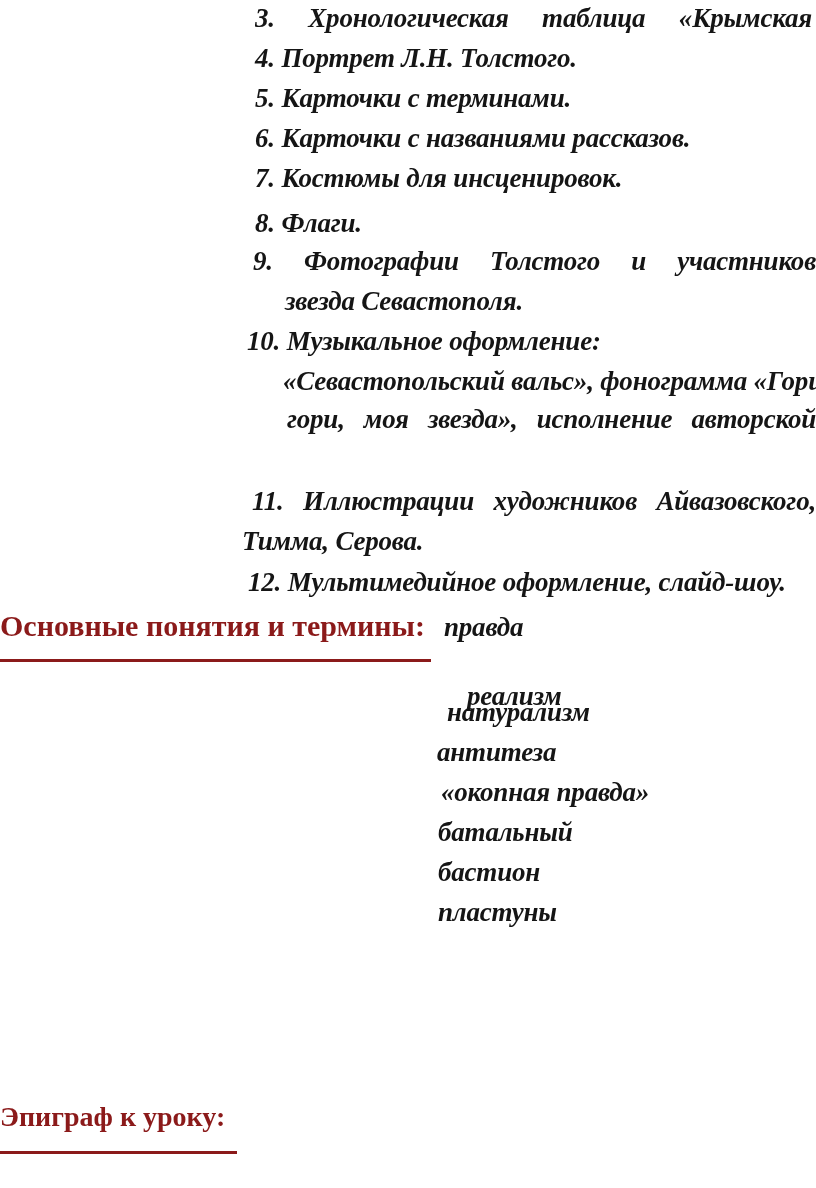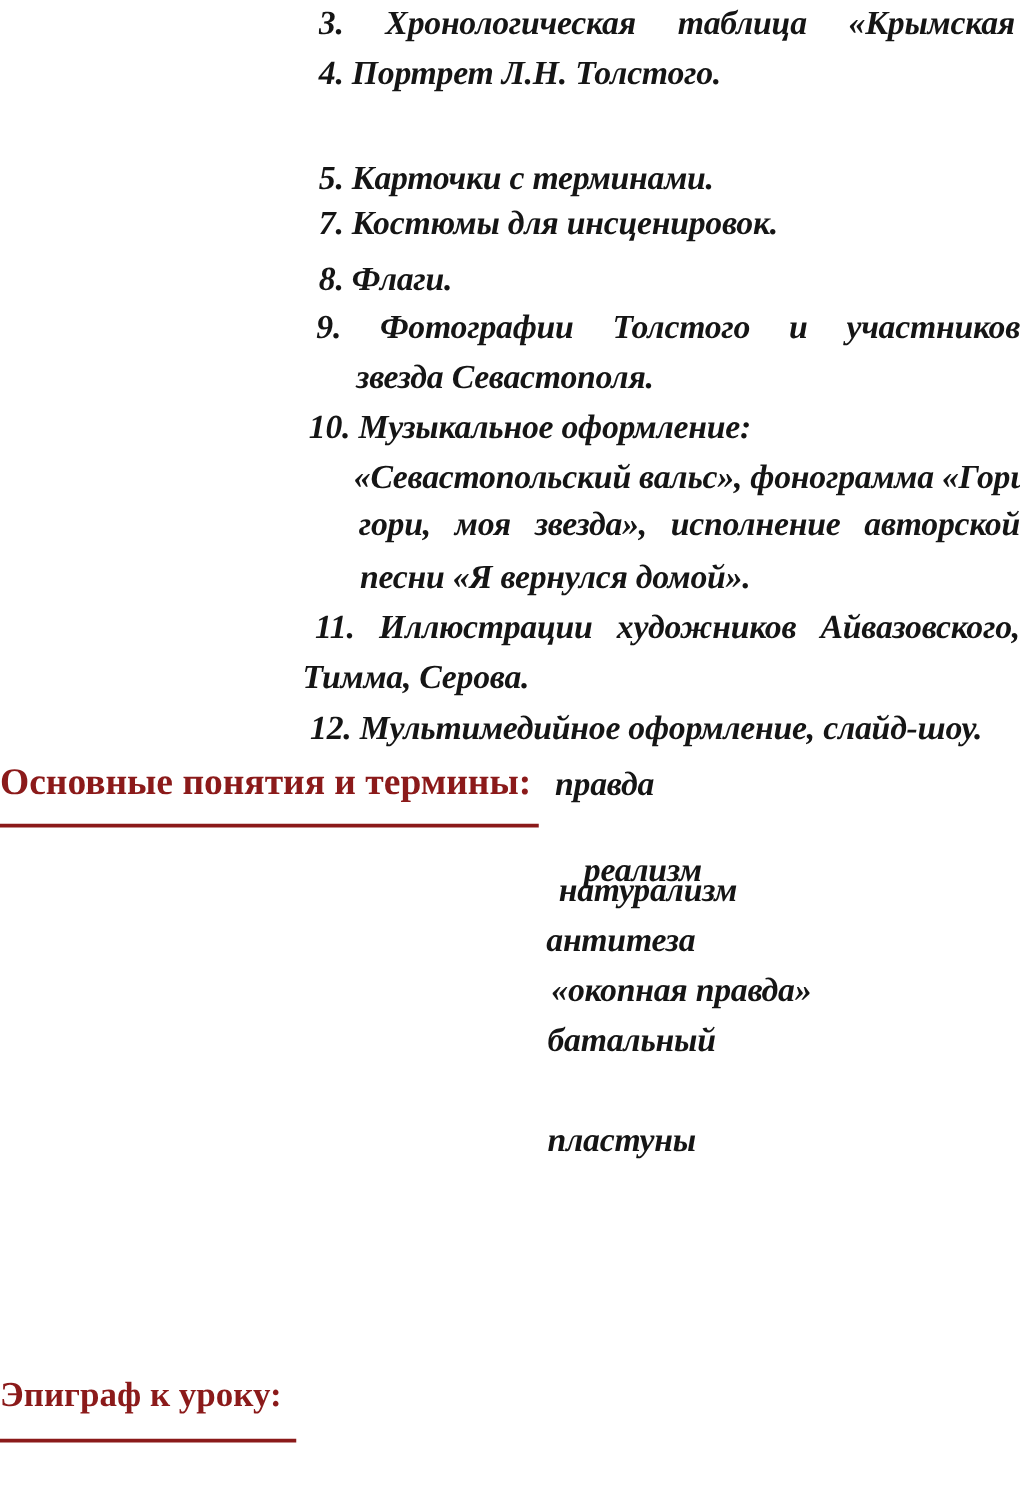--- a/index.html
+++ b/index.html
@@ -53,38 +53,39 @@
     padding-right: 12px;
   }
 </style>
 </head>
 <body>
 
 <div class="page">
 
   <div class="line just" style="top:-2px;  left:255px; width:557px;">3. Хронологическая таблица «Крымская война».</div>
   <div class="line" style="top:38px;  left:255px;">4. Портрет Л.Н. Толстого.</div>
-  <div class="line" style="top:78px;  left:255px;margin-top:44px;">5. Карточки с терминами.</div>
+  <div class="line" style="top:78px;  left:255px;">5. Карточки с терминами.</div>
+  <div class="line" style="top:118px; left:255px;">6. Карточки с названиями рассказов.</div>
   <div class="line" style="top:158px; left:255px;">7. Костюмы для инсценировок.</div>
   <div class="line" style="top:203px; left:255px;text-align:right;">8. Флаги.</div>
   <div class="line just" style="top:241px; left:253px; width:563px;">9. Фотографии Толстого и участников</div>
   <div class="line" style="top:281px; left:285px;">звезда Севастополя.</div>
   <div class="line" style="top:321px; left:247px;">10. Музыкальное оформление:</div>
   <div class="line" style="top:361px; left:283px;">«Севастопольский вальс», фонограмма «Гори,</div>
   <div class="line just" style="top:399px; left:287px; width:529px;">гори, моя звезда», исполнение авторской</div>
-  <div class="line" style="top:441px; left:288px;">песни «Я вернулся домой».</div>
   <div class="line just" style="top:481px; left:252px; width:564px;">11. Иллюстрации художников Айвазовского,</div>
   <div class="line" style="top:521px; left:242px;">Тимма, Серова.</div>
   <div class="line" style="top:562px; left:248px;">12. Мультимедийное оформление, слайд-шоу.</div>
 
   <div class="h-red" style="top:607px; left:0px;">Основные понятия и термины:</div>
 
   <div class="line" style="top:607px; left:444px;">правда</div>
   <div class="line" style="top:676px; left:443px;margin-left:24px;">реализм</div>
   <div class="line" style="top:732px; left:437px;">антитеза</div>
   <div class="line" style="top:692px; left:447px;">натурализм</div>
   <div class="line" style="top:772px; left:441px;">«окопная правда»</div>
   <div class="line" style="top:812px; left:438px;">батальный</div>
+  <div class="line" style="top:852px; left:438px;">бастион</div>
   <div class="line" style="top:892px; left:438px;">пластуны</div>
 
   <div class="h-red big" style="top:1097px; left:0px;">Эпиграф к уроку:</div>
 
 </div>
 
 </body></html>

